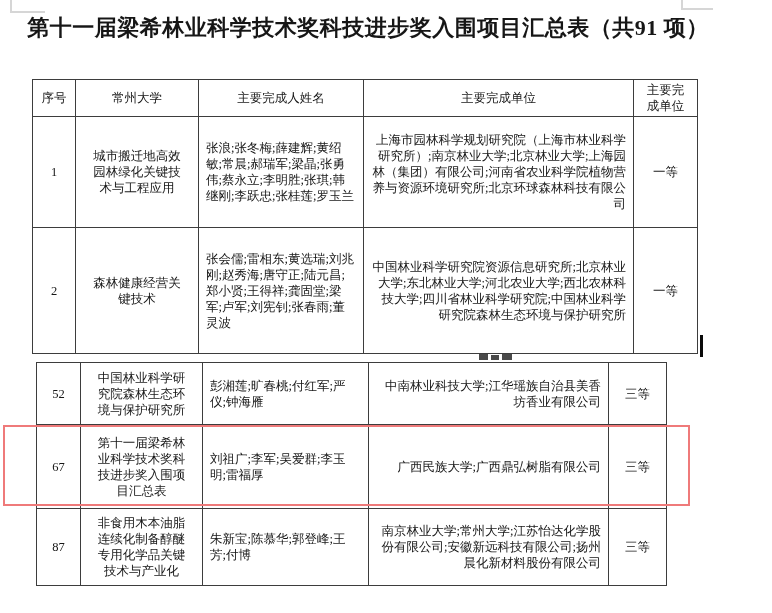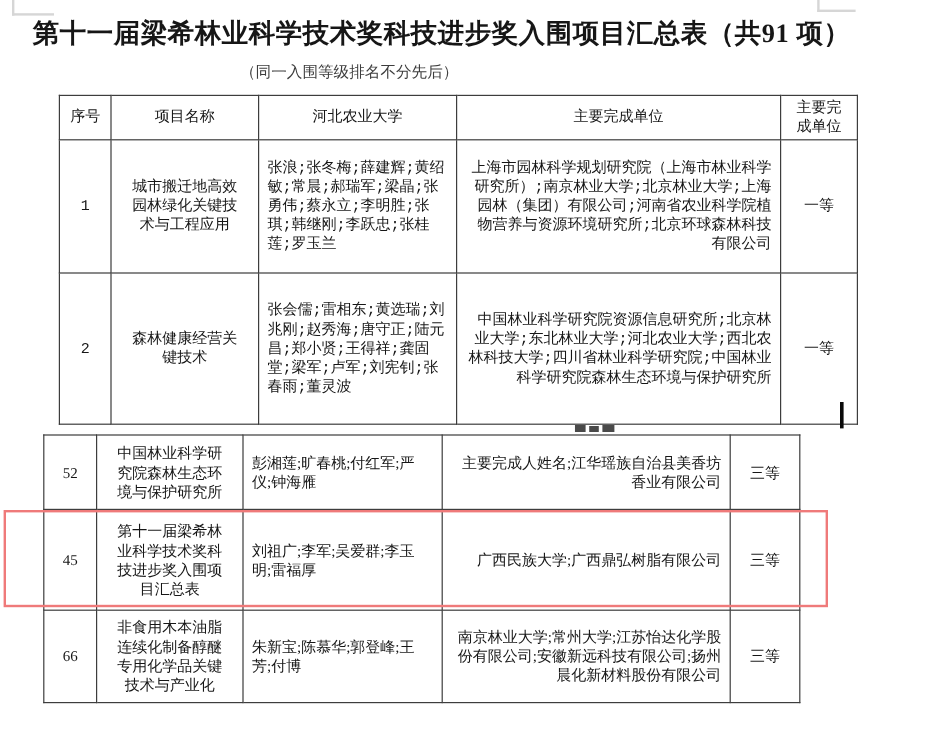--- a/index.html
+++ b/index.html
@@ -22,21 +22,21 @@
   .subtitle{
     position:absolute;top:51px;left:193px;width:196px;text-align:center;
     font-size:13px;color:#3d3d3d;
   }
 
   table.doc-table{position:absolute;border-collapse:collapse;table-layout:fixed;background:#fff;}
   .doc-table th,.doc-table td{
     border:1px solid #3d3d3d;font-size:12.5px;line-height:16px;
     font-weight:normal;vertical-align:middle;overflow:hidden;word-break:break-all;
   }
-  .sec1{left:49px;top:79px;width:665px;font-family:Liberation Mono, monospace;}
+  .sec1{left:32px;top:79px;width:665px;}
   .sec2{left:36px;top:362px;width:630px;}
 
   .sec1 thead tr{height:34px;}
   .sec1 tbody tr:nth-child(1){height:111px;}
   .sec1 tbody tr:nth-child(2){height:126px;}
   .sec2 tbody tr:nth-child(1){height:62px;}
   .sec2 tbody tr:nth-child(2){height:84px;}
   .sec2 tbody tr:nth-child(3){height:77px;}
 
   .doc-table th{text-align:center;padding:2px;}
@@ -61,35 +61,34 @@
 </style>
 </head>
 <body>
 
 <div class="doc">
 
   <div class="corner tl"></div>
   <div class="corner tr"></div>
 
   <div class="title">第十一届梁希林业科学技术奖科技进步奖入围项目汇总表（共91 项）</div>
-  <div class="subtitle">（同一入围等级排名不分先后）</div>
 
   <table class="doc-table sec1">
     <colgroup>
       <col style="width:43px">
         <col style="width:123px">
         <col style="width:165px">
         <col style="width:270px">
         <col style="width:64px">
     </colgroup>
     <thead>
       <tr>
           <th>序号</th>
-          <th>项目名称</th>
-          <th>河北农业大学</th>
+          <th>常州大学</th>
+          <th>主要完成人姓名</th>
           <th>主要完成单位</th>
           <th><span class="hwrap">主要完成单位</span></th>
         </tr>
     </thead>
     <tbody>
         <tr>
     <td class="c-no">1</td>
     <td class="c-name">城市搬迁地高效园林绿化关键技术与工程应用</td>
     <td class="c-people">张浪;张冬梅;薛建辉;黄绍敏;常晨;郝瑞军;梁晶;张勇伟;蔡永立;李明胜;张琪;韩继刚;李跃忠;张桂莲;罗玉兰</td>
     <td class="c-units">上海市园林科学规划研究院（上海市林业科学研究所）;南京林业大学;北京林业大学;上海园林（集团）有限公司;河南省农业科学院植物营养与资源环境研究所;北京环球森林科技有限公司</td>
@@ -115,32 +114,32 @@
         <col style="width:122px">
         <col style="width:166px">
         <col style="width:240px">
         <col style="width:58px">
     </colgroup>
     <tbody>
         <tr>
     <td class="c-no">52</td>
     <td class="c-name">中国林业科学研究院森林生态环境与保护研究所</td>
     <td class="c-people">彭湘莲;旷春桃;付红军;严仪;钟海雁</td>
-    <td class="c-units">主要完成人姓名;江华瑶族自治县美香坊香业有限公司</td>
+    <td class="c-units">中南林业科技大学;江华瑶族自治县美香坊香业有限公司</td>
     <td class="c-grade">三等</td>
   </tr>
         <tr>
-    <td class="c-no">45</td>
+    <td class="c-no">67</td>
     <td class="c-name">第十一届梁希林业科学技术奖科技进步奖入围项目汇总表</td>
     <td class="c-people">刘祖广;李军;吴爱群;李玉明;雷福厚</td>
     <td class="c-units">广西民族大学;广西鼎弘树脂有限公司</td>
     <td class="c-grade">三等</td>
   </tr>
         <tr>
-    <td class="c-no">66</td>
+    <td class="c-no">87</td>
     <td class="c-name">非食用木本油脂连续化制备醇醚专用化学品关键技术与产业化</td>
     <td class="c-people">朱新宝;陈慕华;郭登峰;王芳;付博</td>
     <td class="c-units">南京林业大学;常州大学;江苏怡达化学股份有限公司;安徽新远科技有限公司;扬州晨化新材料股份有限公司</td>
     <td class="c-grade">三等</td>
   </tr>
       </tbody>
   </table>
 
   <div class="highlight" style="border-color: rgb(239, 122, 122);"></div>
   <div class="caret"></div>

